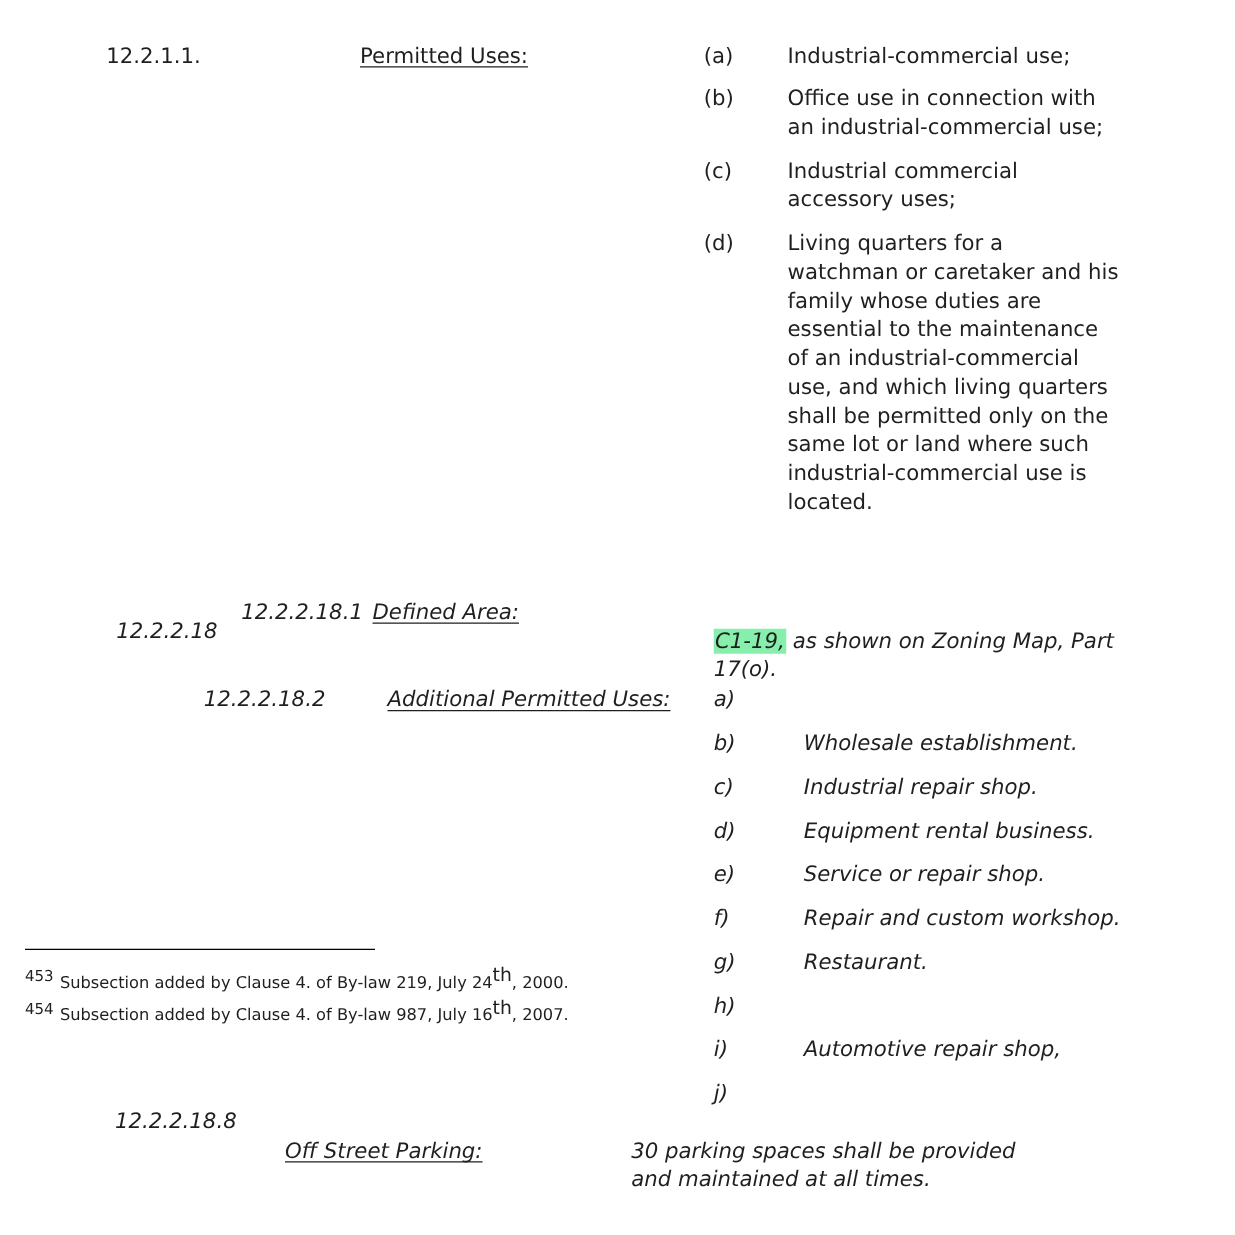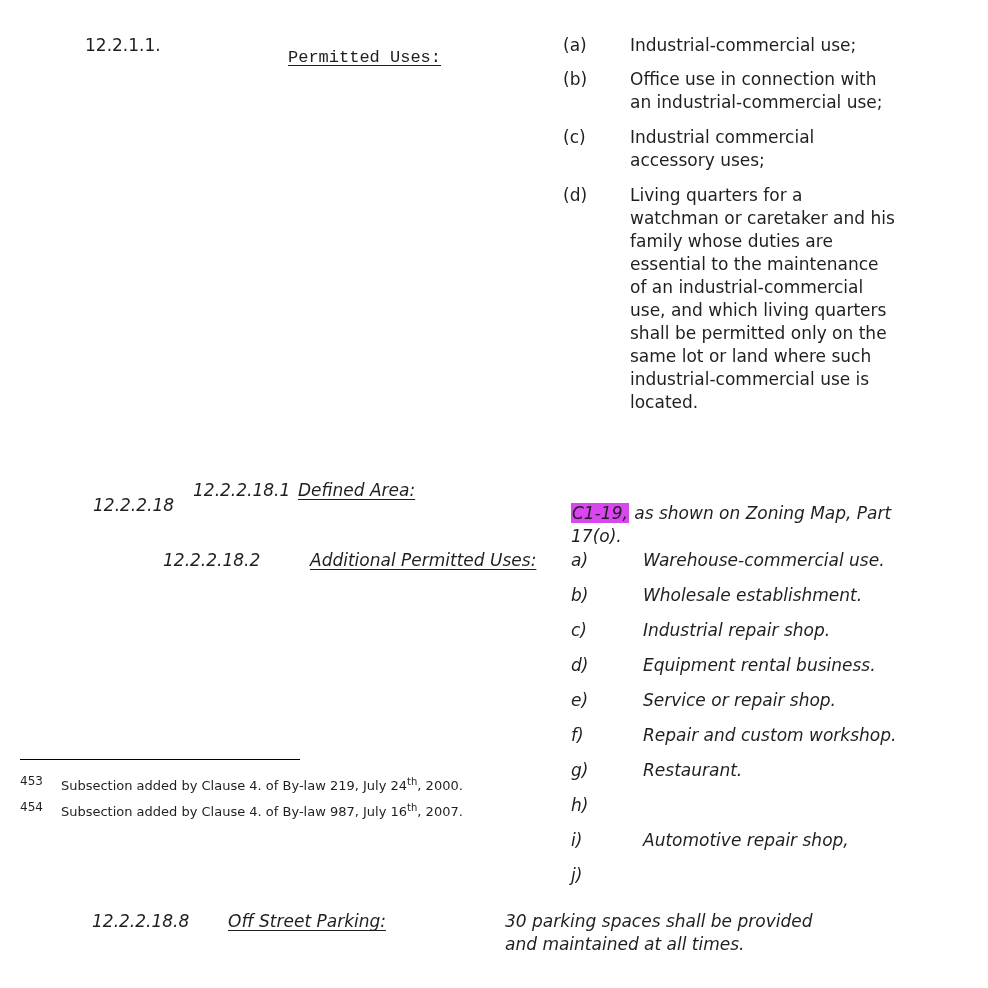--- a/index.html
+++ b/index.html
@@ -23,30 +23,30 @@
   .pre { white-space: pre-line; }
   .row { display: flex; align-items: flex-start; }
   .row.mb { margin-bottom: 11px; }
   .row.mb2 { margin-bottom: 12px; }
   .letter-a { flex: 0 0 67px; }
   .letter-b { flex: 0 0 72px; }
   .txt { flex: 1 1 auto; }
   .hl { padding: 0 1px; }
   .fn-rule { height: 1px; background: #000000; width: 280px; margin-bottom: 13px; }
   .fn { font-size: 13px; line-height: 25px; white-space: nowrap; }
-  .fn-marker { font-size: 12px; position: relative; top: -5px; margin-right: 18px; }
-  .ord { font-size: 10px; position: relative; top: -5px; }
+  .fn-marker { font-size: 12px; position: relative; top: -5px; margin-right: 5px; }
+  .ord { font-size: 15px; position: relative; top: -5px; }
 </style>
 </head>
 <body>
 
 <div class="page">
 
   <div class="abs base" style="left:85px; top:34px;">12.2.1.1.</div>
-  <div class="abs base" style="left:288px; top:46px;font-family:Liberation Mono, monospace;">
+  <div class="abs base" style="left:288px; top:34px;">
     <span class="u">Permitted Uses:</span>
   </div>
   <div class="abs base" style="left:563px; top:34px; width:400px;">
     <div class="row mb">
       <span class="letter-a">(a)</span>
       <span class="txt pre">Industrial-commercial use;</span>
     </div>
     <div class="row mb2">
       <span class="letter-a">(b)</span>
       <span class="txt pre">Office use in connection with
@@ -72,32 +72,31 @@
     </div>
   </div>
 
   <div class="abs base it" style="left:93px; top:455px;margin-top:39px;">12.2.2.18</div>
 
   <div class="abs base it" style="left:163px; top:479px;margin-left:30px;">12.2.2.18.1</div>
   <div class="abs base it" style="left:298px; top:479px;text-align:right;">
     <span class="u">Defined Area:</span>
   </div>
   <div class="abs base it pre" style="left:571px; top:479px; width:382px;">
-    <span class="hl" style="background: #d946ef;">C1-19,</span><span> as shown on Zoning Map, Part
+    <span class="hl" style="background: #86efac;">C1-19,</span><span> as shown on Zoning Map, Part
 17(o).</span>
   </div>
 
   <div class="abs base it" style="left:163px; top:549px;">12.2.2.18.2</div>
   <div class="abs base it" style="left:310px; top:549px;">
     <span class="u">Additional Permitted Uses:</span>
   </div>
   <div class="abs base it" style="left:571px; top:549px; width:400px;">
     <div class="row mb2">
       <span class="letter-b">a)</span>
-      <span class="txt">Warehouse-commercial use.</span>
     </div>
     <div class="row mb2">
       <span class="letter-b">b)</span>
       <span class="txt">Wholesale establishment.</span>
     </div>
     <div class="row mb2">
       <span class="letter-b">c)</span>
       <span class="txt">Industrial repair shop.</span>
     </div>
     <div class="row mb2">
@@ -131,20 +130,20 @@
   <div class="abs" style="left:20px; top:759px; width:450px;">
     <div class="fn-rule"></div>
     <div class="fn">
       <span class="fn-marker">453</span><span>Subsection added by Clause 4. of By-law 219, July 24</span><span class="ord">th</span><span>, 2000.</span>
     </div>
     <div class="fn">
       <span class="fn-marker">454</span><span>Subsection added by Clause 4. of By-law 987, July 16</span><span class="ord">th</span><span>, 2007.</span>
     </div>
   </div>
 
-  <div class="abs base it" style="left:92px; top:910px;">12.2.2.18.8</div>
+  <div class="abs base it" style="left:92px; top:886px;">12.2.2.18.8</div>
   <div class="abs base it" style="left:228px; top:910px;">
     <span class="u">Off Street Parking:</span>
   </div>
   <div class="abs base it pre" style="left:505px; top:910px; width:370px;">30 parking spaces shall be provided
 and maintained at all times.</div>
 
 </div>
 
 </body></html>

